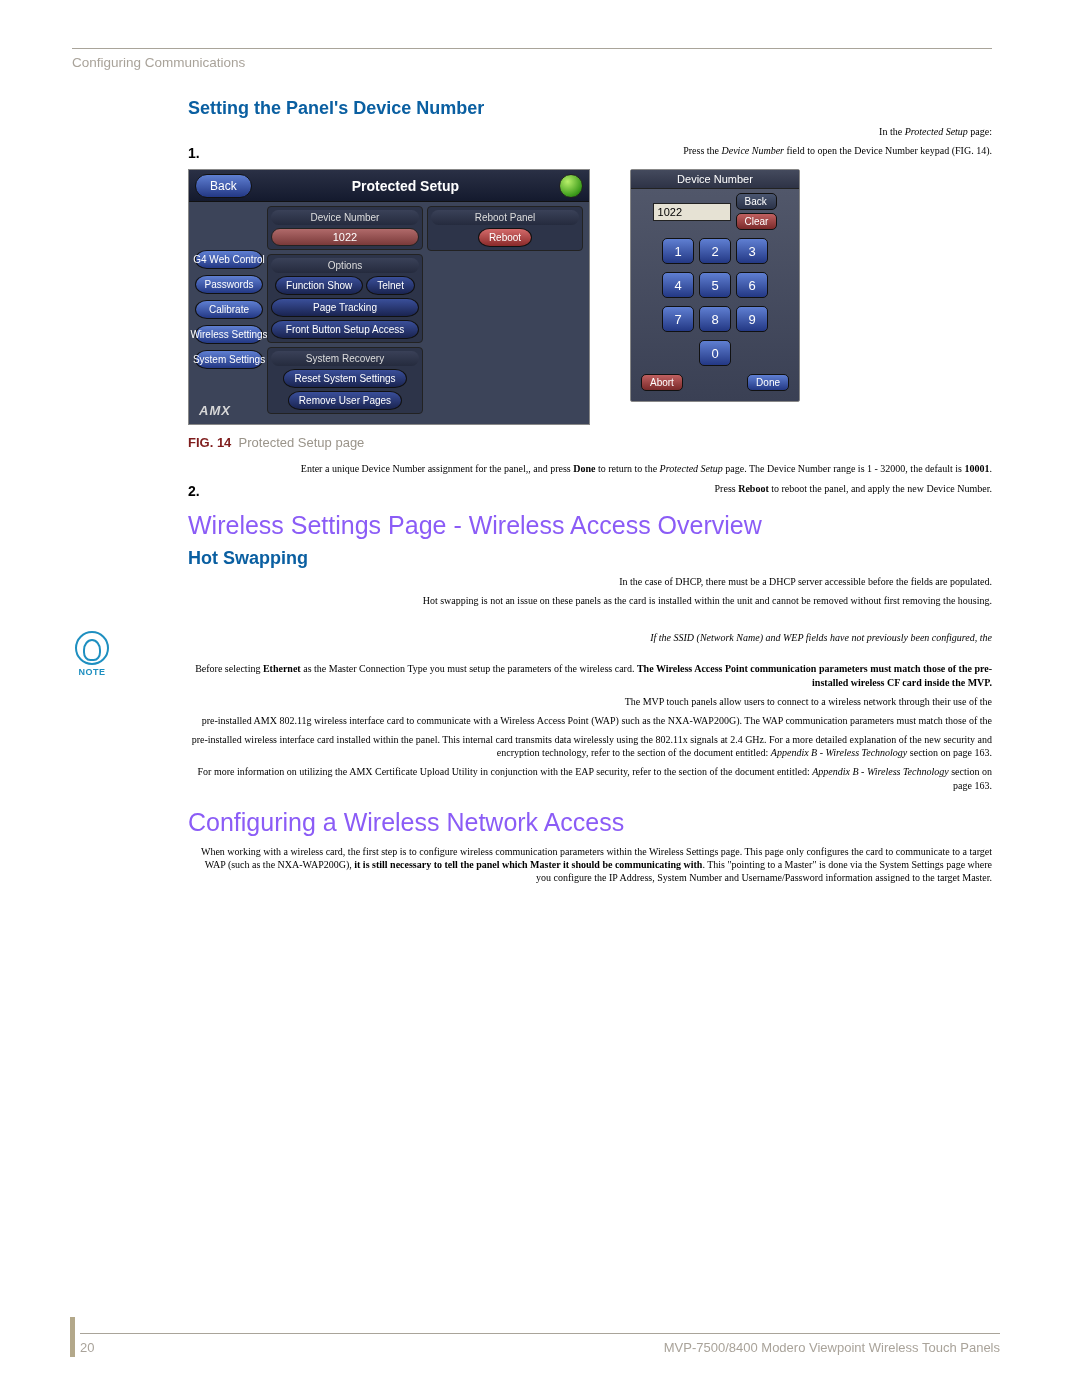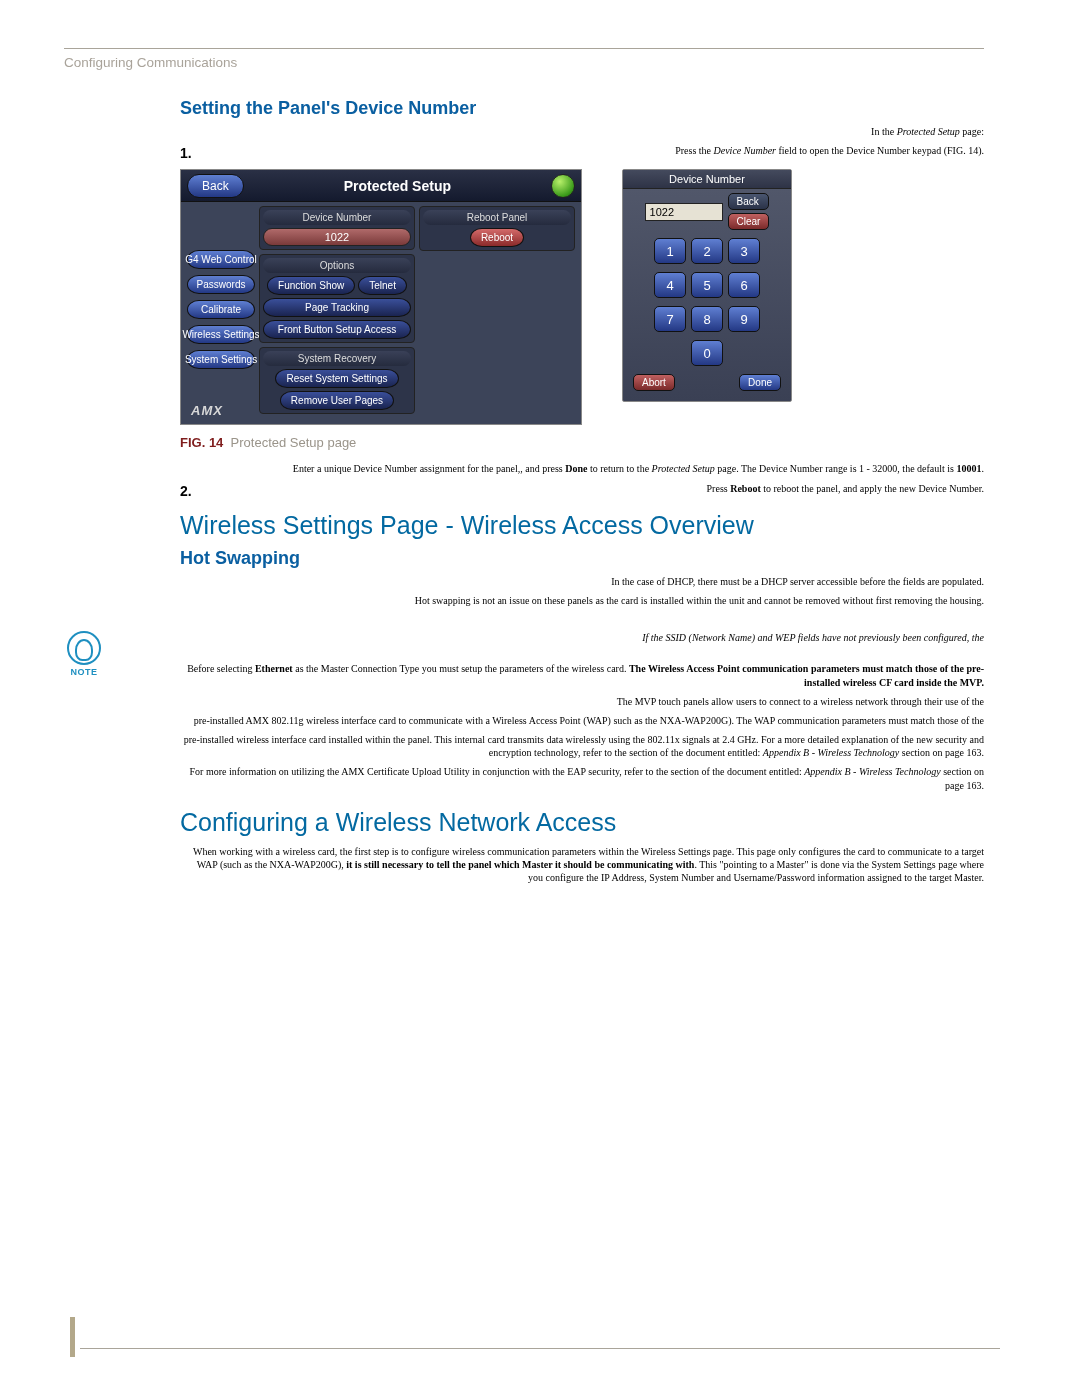--- a/index.html
+++ b/index.html
@@ -6,21 +6,21 @@
   body {
     background: #fff;
     font-family: "Times New Roman", Times, serif;
     color: #000;
     width: 1080px;
     height: 1397px;
     position: relative;
   }
   .page {
     position: absolute;
-    left: 64px;
+    left: 72px;
     top: 48px;
     width: 920px;
   }
   .hr-top {
     border-top: 1.5px solid #a9a49a;
     margin-bottom: 6px;
   }
   .header-line {
     color: #a9a39a;
     font-family: sans-serif;
@@ -32,21 +32,21 @@
     width: 804px;
   }
   .h3 {
     color: #0a5fa1;
     font-family: sans-serif;
     font-size: 18px;
     font-weight: 600;
     margin-bottom: 6px;
   }
   .h2 {
-    color: #0369a1;
+    color: #8b5cf6;
     font-family: sans-serif;
     font-size: 25px;
     font-weight: 500;
     margin: 16px 0 8px 0;
   }
   .para, .list li {
     font-size: 10px;
     line-height: 1.32;
     margin-bottom: 6px;
     text-align: right;
@@ -415,13 +415,17 @@
     <div class="h2">Configuring a Wireless Network Access</div>
     <p class="para">
       <span>When working with a wireless card, the first step is to configure wireless communication parameters within the Wireless Settings page. This page only configures the card to communicate to a target WAP (such as the NXA-WAP200G), </span><span class="bold">it is still necessary to tell the panel which Master it should be communicating with</span><span>. This "pointing to a Master" is done via the System Settings page where you configure the IP Address, System Number and Username/Password information assigned to the target Master.</span>
     </p>
   </div>
 </div>
 
 <div class="left-rule"></div>
 <div class="footer">
   <div class="hr-bot"></div>
+  <div class="footer-row">
+    <span>20</span>
+    <span>MVP-7500/8400 Modero Viewpoint Wireless Touch Panels</span>
+  </div>
 </div>
 
 </body></html>

